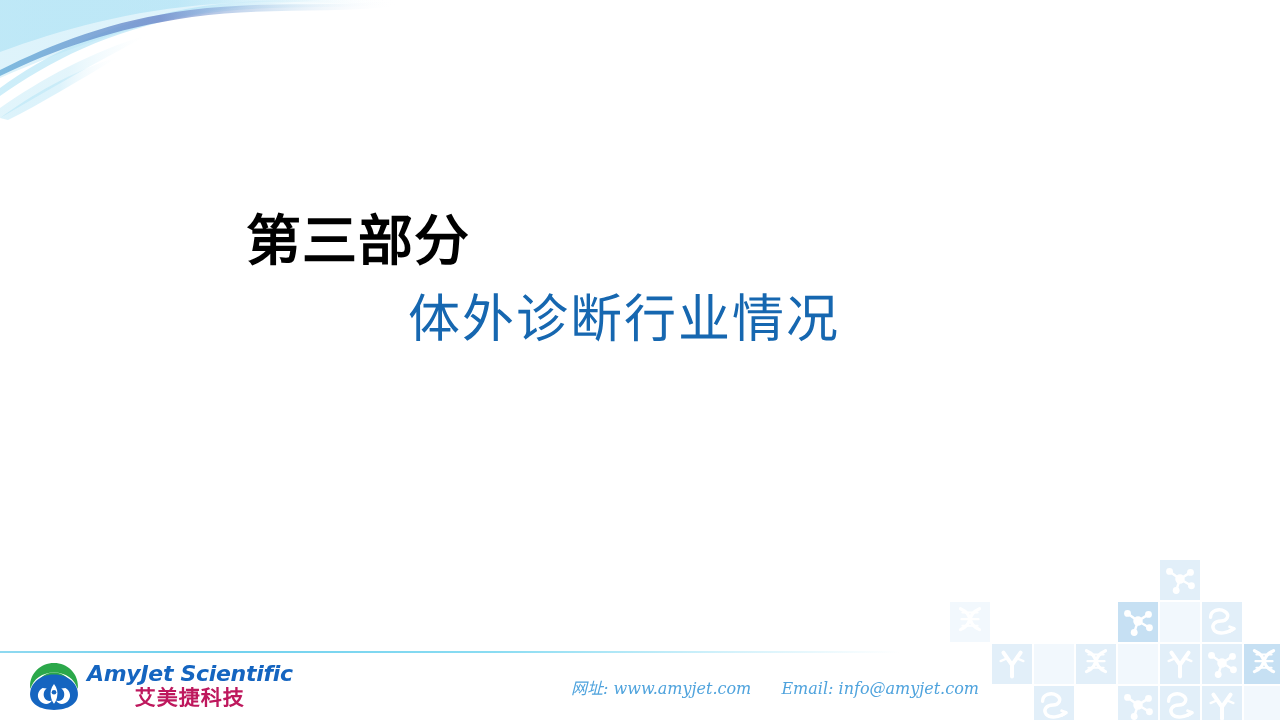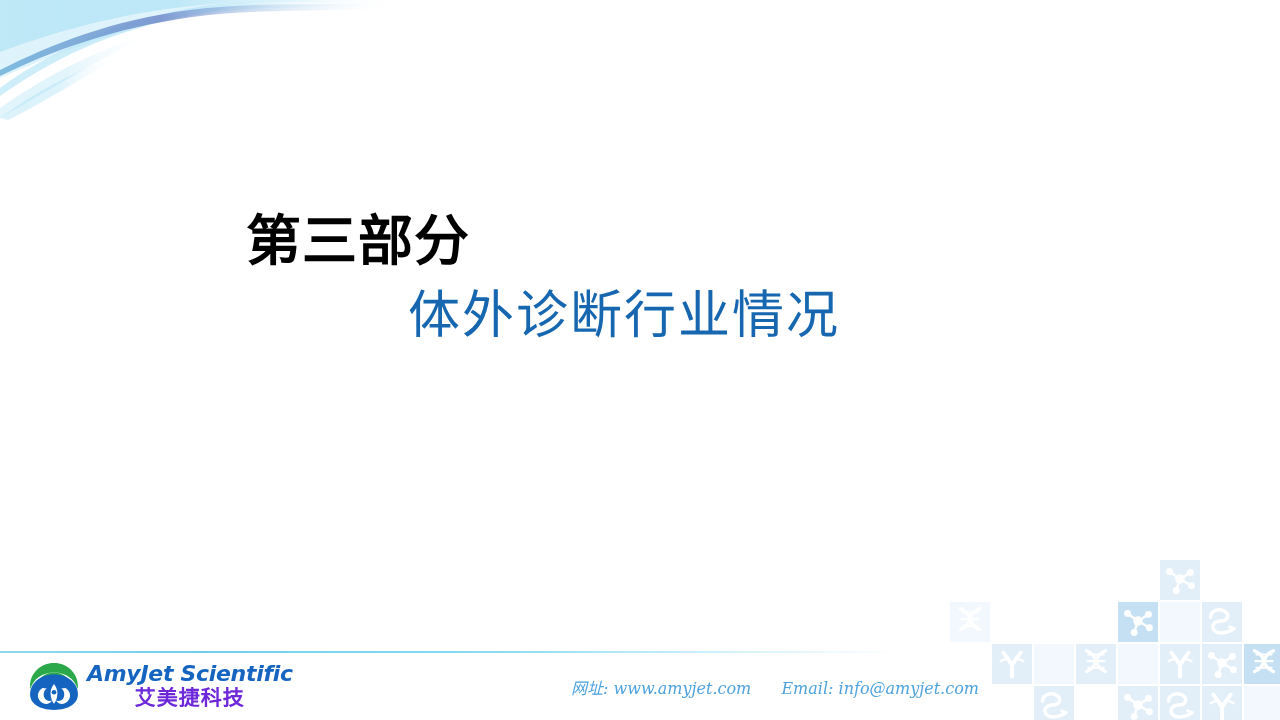--- a/index.html
+++ b/index.html
@@ -41,21 +41,21 @@
     font-family: "DejaVu Sans", "Liberation Sans", sans-serif;
     font-weight: 700;
     font-size: 55px;
     line-height: 70px;
     color: #000000;
     letter-spacing: 1px;
     margin: 0 0 0 246px;
     white-space: nowrap;
   }
   .title-sub {
-    font-family: Liberation Mono, monospace;
+    font-family: Liberation Serif, serif;
     font-weight: 400;
     font-size: 52px;
     line-height: 68px;
     color: #1667B0;
     letter-spacing: 2px;
     margin: 10px 0 0 408px;
     white-space: nowrap;
   }
 
   
@@ -113,21 +113,21 @@
     font-style: italic;
     font-size: 22px;
     color: #1565C0;
     letter-spacing: -0.3px;
     white-space: nowrap;
   }
   .logo-cn {
     font-family: "DejaVu Sans", "Liberation Sans", sans-serif;
     font-weight: 700;
     font-size: 21px;
-    color: #6d28d9;
+    color: #be185d;
     letter-spacing: 1px;
     margin-top: 3px;
     white-space: nowrap;
   }
 
   .contact-line {
     position: absolute;
     left: 571px;
     top: 675px;
     font-family: "DejaVu Serif", "Liberation Serif", serif;

